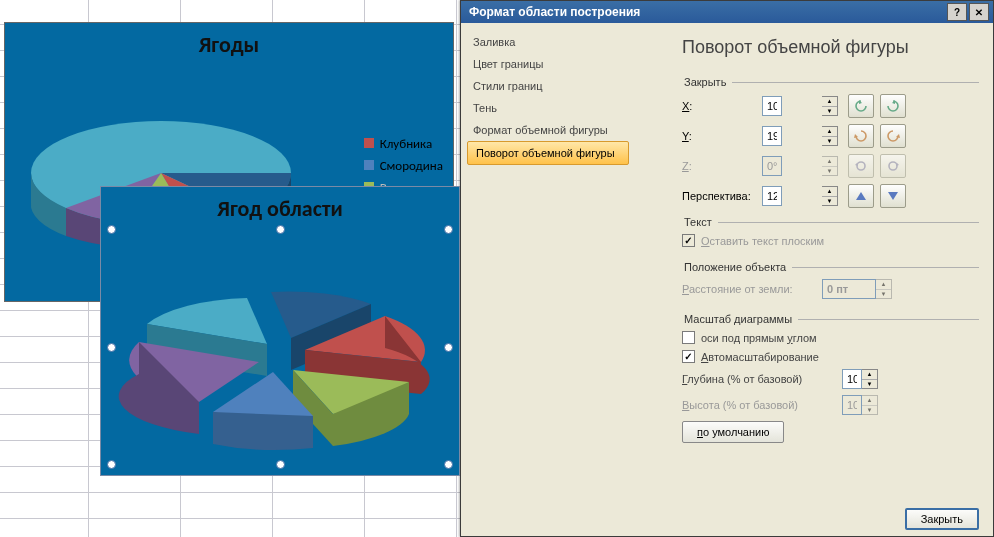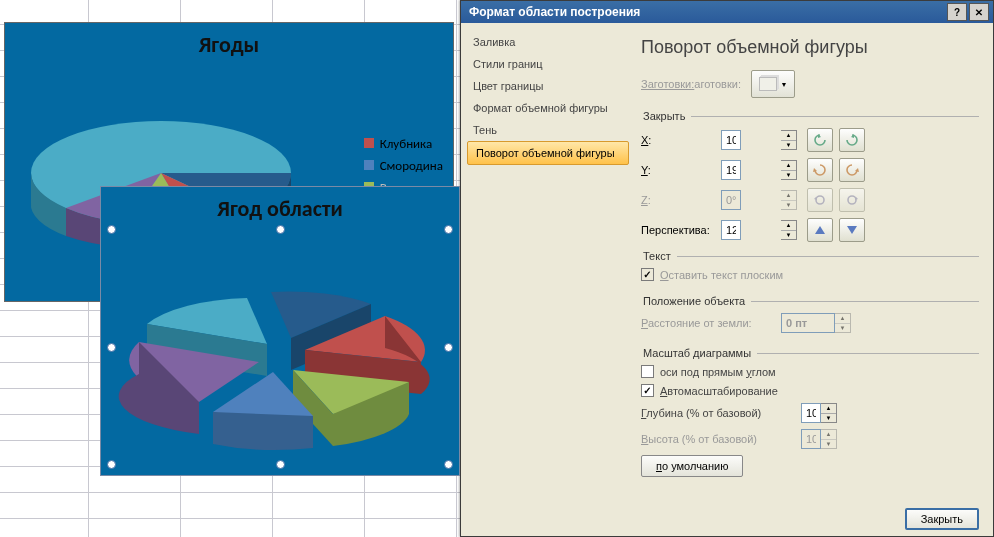--- a/index.html
+++ b/index.html
@@ -88,20 +88,21 @@
     border: 1px solid #555;
     margin-left: 2px;
     display: flex; align-items: center; justify-content: center;
     font-family: Marlett, Arial;
     font-size: 10px;
     color: #000;
   }
   .dlg-body {
     display: flex;
     height: calc(100% - 22px);
+    gap: 41px;
   }
   .sidebar {
     width: 170px;
     padding: 8px 0 0 4px;
   }
   .sidebar .item {
     padding: 5px 8px;
     color: #444;
     cursor: default;
   }
@@ -286,38 +287,30 @@
 <div class="dialog">
   <div class="titlebar">
     <span>Формат области построения</span>
     <span class="spacer"></span>
     <div class="winbtn">?</div>
     <div class="winbtn">✕</div>
   </div>
   <div class="dlg-body">
     <div class="sidebar">
       <div class="item">Заливка</div>
+      <div class="item">Цвет границы</div>
       <div class="item">Стили границ</div>
-      <div class="item">Цвет границы</div>
+      <div class="item">Тень</div>
       <div class="item">Формат объемной фигуры</div>
-      <div class="item">Тень</div>
       <div class="item sel">Поворот объемной фигуры</div>
     </div>
 
     <div class="panel">
       <h2>Поворот объемной фигуры</h2>
 
-      <div class="row disabled">
-        <span class="lbl"><span class="u">Заготовки:</span>аготовки:</span>
-        <span style="width:10px"></span>
-        <div class="preset-btn">
-            <span class="cube"></span>
-            <span style="margin-left:4px;font-size:7px">▼</span>
-          </div>
-      </div>
 
       <fieldset class="group">
         <legend>Закрыть</legend>
         <div class="rotate-grid">
           <span class="lbl"><span class="u">X</span>:</span>
           <input class="numfield" value="100" style="">
           <div class="spinner">
               <span>▲</span>
               <span>▼</span>
             </div>

